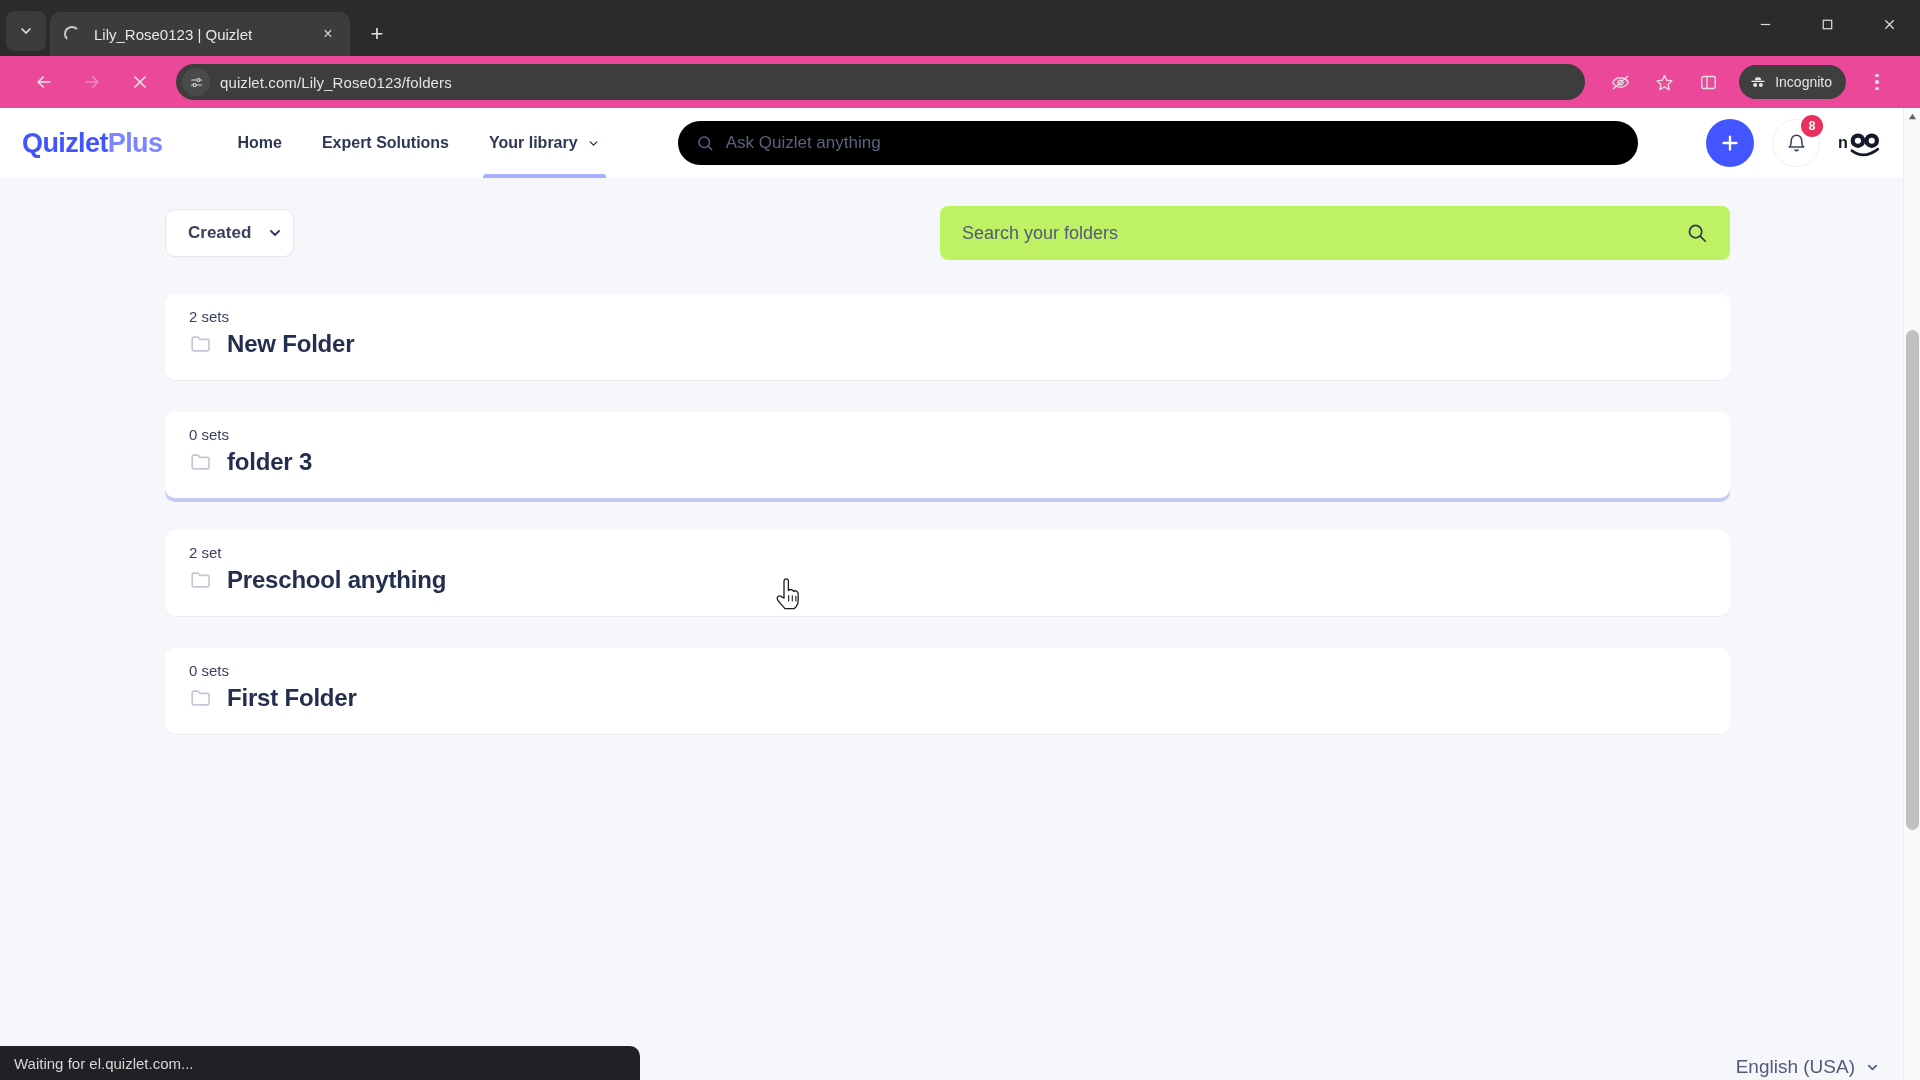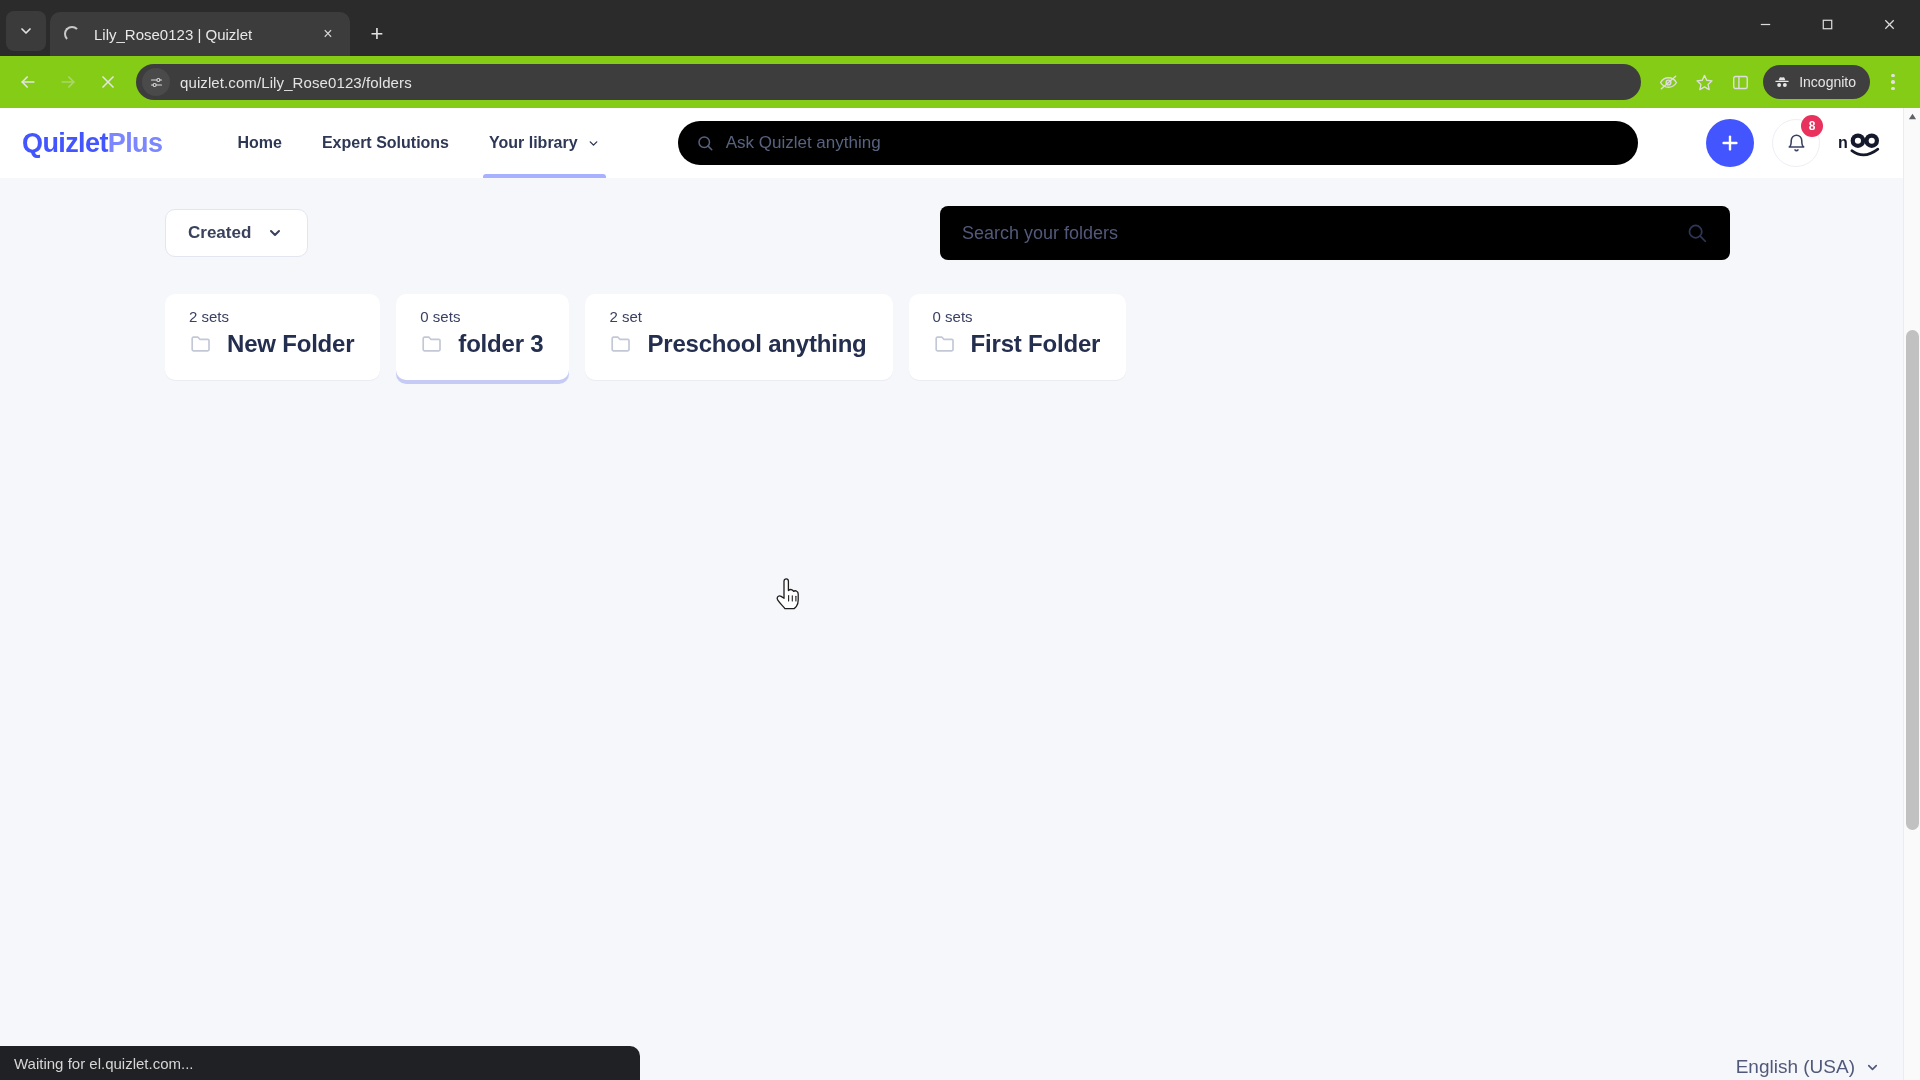--- a/index.html
+++ b/index.html
@@ -54,22 +54,22 @@
   }
 
   .wincontrols {
     position: absolute; right: 0; top: 0; height: 48px;
     display: flex; align-items: center;
   }
   .wc { width: 62px; height: 48px; display: flex; align-items: center; justify-content: center; cursor: pointer; }
   .wc svg { width: 15px; height: 15px; stroke: #dcdcdc; }
 
   .toolbar {
-    height: 52px; background: #84cc16;
-    display: flex; align-items: center; padding: 0 10px;
+    height: 52px; background: #ec4899;
+    display: flex; align-items: center; padding: 0 26px; gap: 8px;
   }
   .nav-btn {
     width: 36px; height: 36px; margin-right: 4px; border-radius: 50%;
     display: flex; align-items: center; justify-content: center; cursor: pointer;
   }
   .nav-btn svg { width: 20px; height: 20px; }
   .nav-btn.disabled svg { opacity: .42; }
 
   .omnibox {
     flex: 1; height: 36px; background: #3d3d3d; border-radius: 18px;
@@ -157,33 +157,33 @@
   .avatar svg { width: 60px; height: 46px; }
 
   
   .content { padding: 0 0 0 0; }
 
   .toolrow {
     display: flex; align-items: center; margin: 28px 190px 0 165px;
   }
   .sort-btn {
     height: 48px; border: 1px solid #e3e6ef; border-radius: 10px; background: #fff;
-    display: flex; align-items: center; gap: 16px; padding: 0 24px 0 22px;
+    display: flex; align-items: center; gap: 16px; padding: 0 10px 0 22px;
     font-size: 17px; font-weight: 600; color: #39415c; cursor: pointer;
   }
   .sort-btn svg { width: 16px; height: 16px; }
 
   .folder-search {
-    margin-left: auto; width: 790px; height: 54px; background: #000000;
+    margin-left: auto; width: 790px; height: 54px; background: #bef264;
     border-radius: 8px; display: flex; align-items: center; padding: 0 22px; cursor: text;
   }
   .folder-search .ph { font-size: 18px; color: #53597a; }
   .folder-search svg { width: 22px; height: 22px; margin-left: auto; }
 
-  .cards { margin: 34px 190px 0 165px; display: flex; flex-direction: row; gap: 16px; }
+  .cards { margin: 34px 190px 0 165px; display: flex; flex-direction: column; gap: 32px; }
   .card {
     background: #fff; border-radius: 10px; height: 86px;
     padding: 14px 26px 0 24px; position: relative; cursor: pointer;
     box-shadow: 0 1px 0 rgba(22,30,60,.05);
   }
   .card.hovered { box-shadow: 0 4px 0 #c6cbf5, 0 1px 0 rgba(22,30,60,.05); }
   .card-sets { font-size: 15px; color: #3a4161; font-weight: 400; }
   .card-main { display: flex; align-items: center; gap: 14px; margin-top: 5px; }
   .card-main svg { width: 24px; height: 24px; flex: 0 0 24px; }
   .card-title { font-size: 24px; font-weight: 800; color: #242e4e; letter-spacing: -.2px; }

